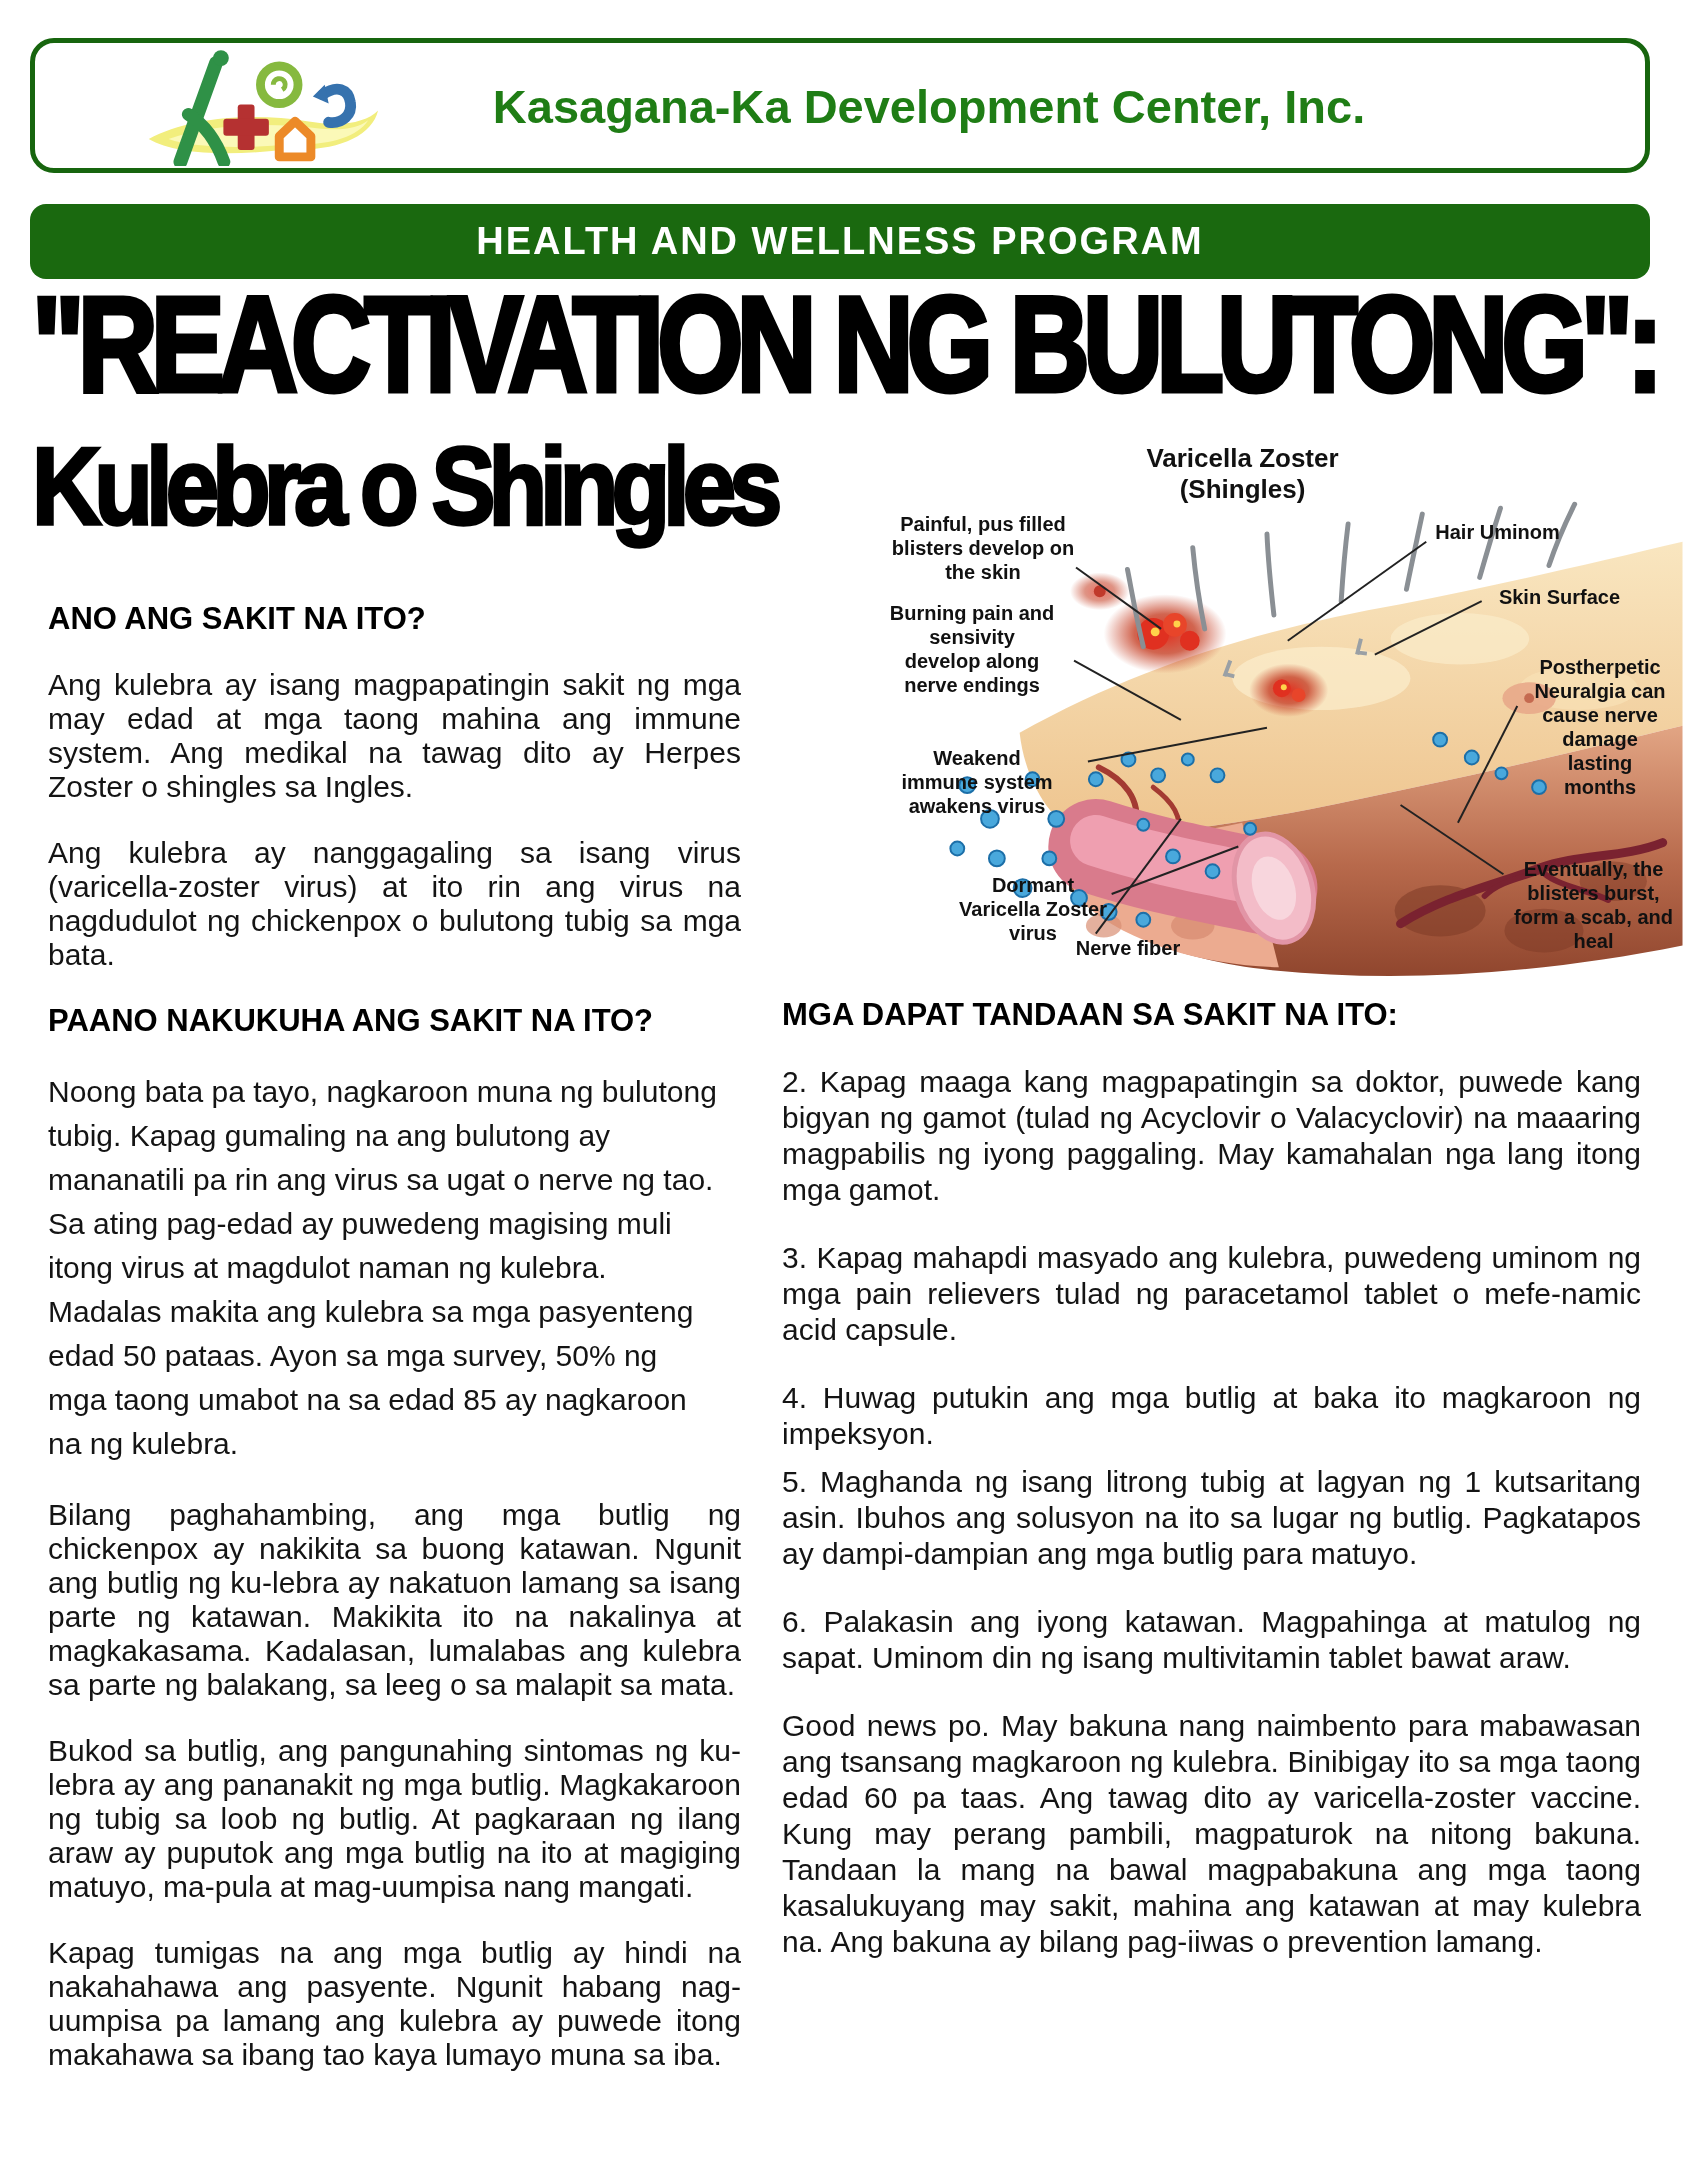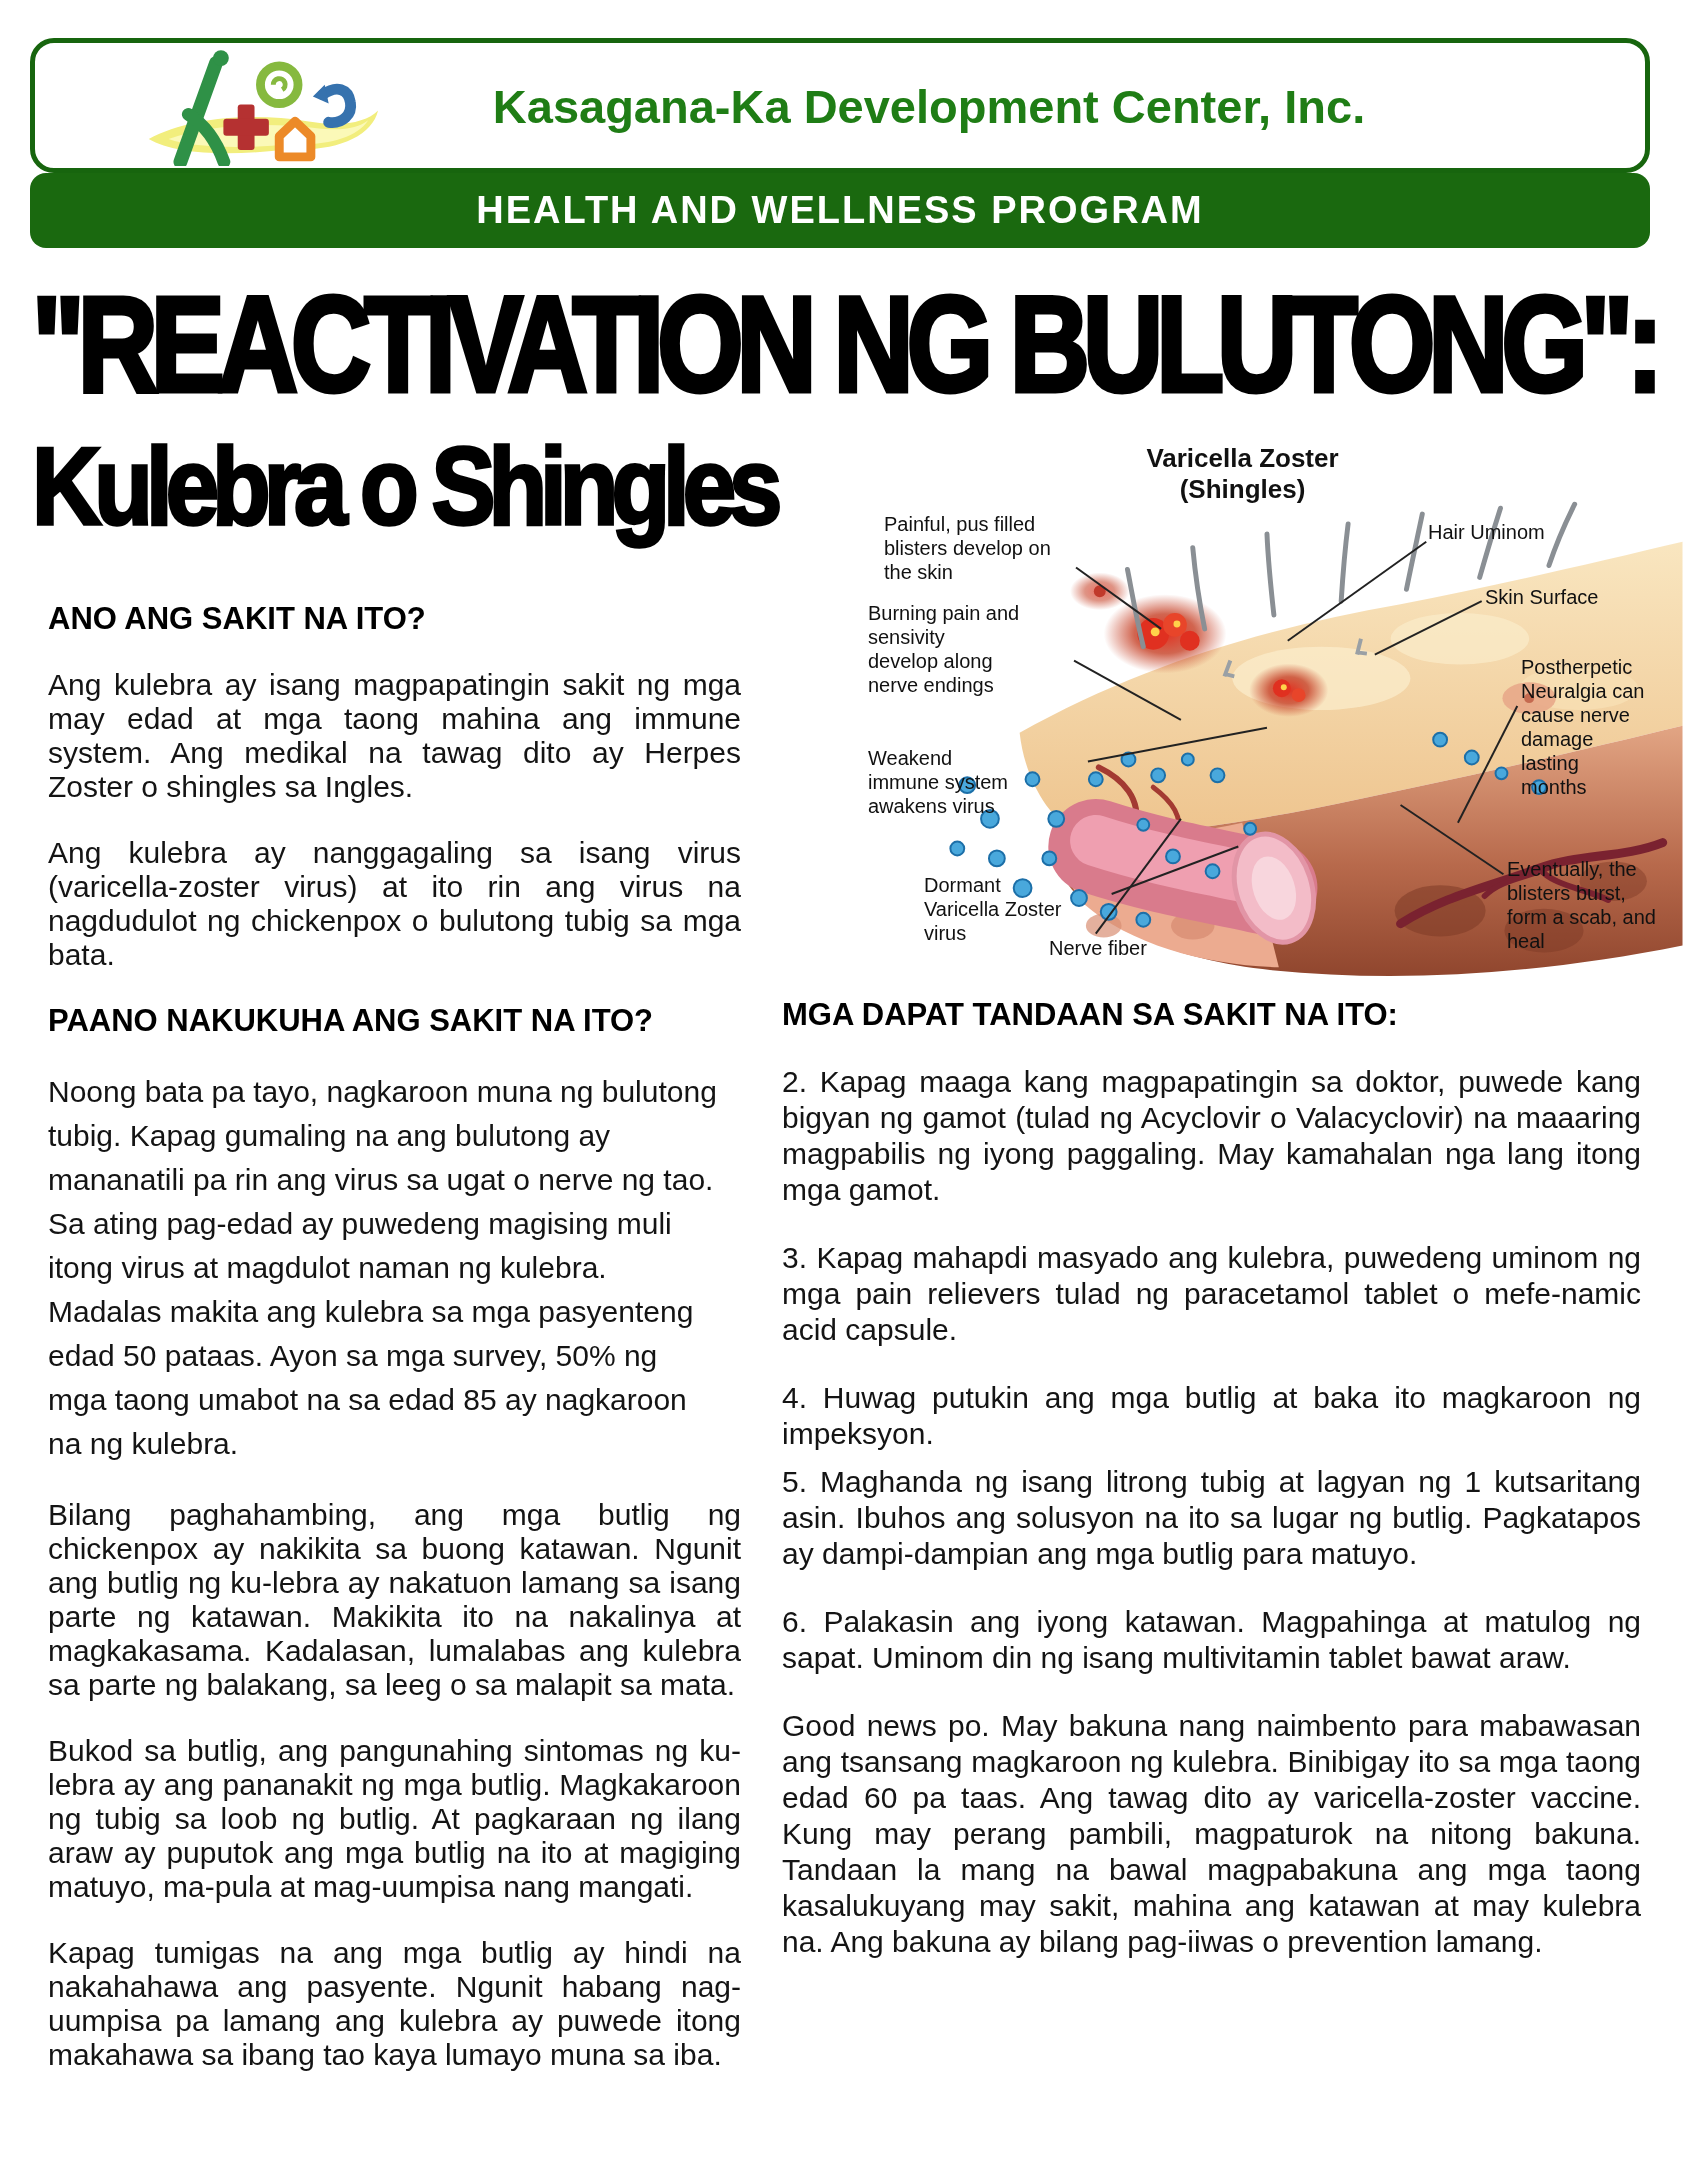--- a/index.html
+++ b/index.html
@@ -17,21 +17,21 @@
   .header-box{
     position:absolute;left:30px;top:38px;width:1610px;height:125px;
     border:5px solid var(--border-green,#17650e);border-radius:24px;background:#fff;
   }
   .logo{position:absolute;left:94px;top:2px;}
   .org-title{
     position:absolute;left:178px;right:0;top:36px;text-align:center;
     font-size:47px;font-weight:bold;color:var(--title-green,#1f7d15);letter-spacing:0px;
   }
   .banner{
-    position:absolute;left:30px;top:173px;width:1620px;height:75px;
+    position:absolute;left:30px;top:204px;width:1620px;height:75px;
     background:var(--dark-green,#1a690f);border-radius:16px;
   }
   .banner-text{
     line-height:75px;text-align:center;color:var(--banner-text-color,#fff);
     font-weight:bold;font-size:38px;letter-spacing:2px;
   }
   
   .headline1{
     position:absolute;left:32px;top:267px;white-space:nowrap;
     font-size:111px;font-weight:bold;letter-spacing:-7px;color:#000;
@@ -55,21 +55,21 @@
   .ragged{text-align:left;line-height:44px;}
   .col-right p:nth-of-type(3){margin-bottom:12px;}
   
   .illustration{position:absolute;left:846px;top:431px;width:837px;height:559px;}
   .illustration svg{position:absolute;left:0;top:0;}
   .ill-title{
     position:absolute;left:248px;top:12px;width:297px;text-align:center;
     font-weight:bold;font-size:26px;line-height:31px;color:#111;white-space:pre-line;
   }
   .ill-label{
-    position:absolute;font-weight:normal;font-size:20px;line-height:24px;color:#111;white-space:pre-line;
+    position:absolute;font-weight:bold;font-size:20px;line-height:24px;color:#111;white-space:pre-line;text-align:center;
   }
   .lbl-painful{left:38px;top:81px;width:198px;}
   .lbl-burning{left:22px;top:170px;width:208px;}
   .lbl-weakend{left:22px;top:315px;width:218px;}
   .lbl-dormant{left:51px;top:442px;width:218px;margin-left:27px;}
   .lbl-nervefiber{left:203px;top:505px;width:158px;}
   .lbl-hairshaft{left:582px;top:89px;width:139px;}
   .lbl-skinsurface{left:639px;top:154px;width:149px;}
   .lbl-postherpetic{left:675px;top:224px;width:158px;}
   .lbl-eventually{left:661px;top:426px;width:173px;}

